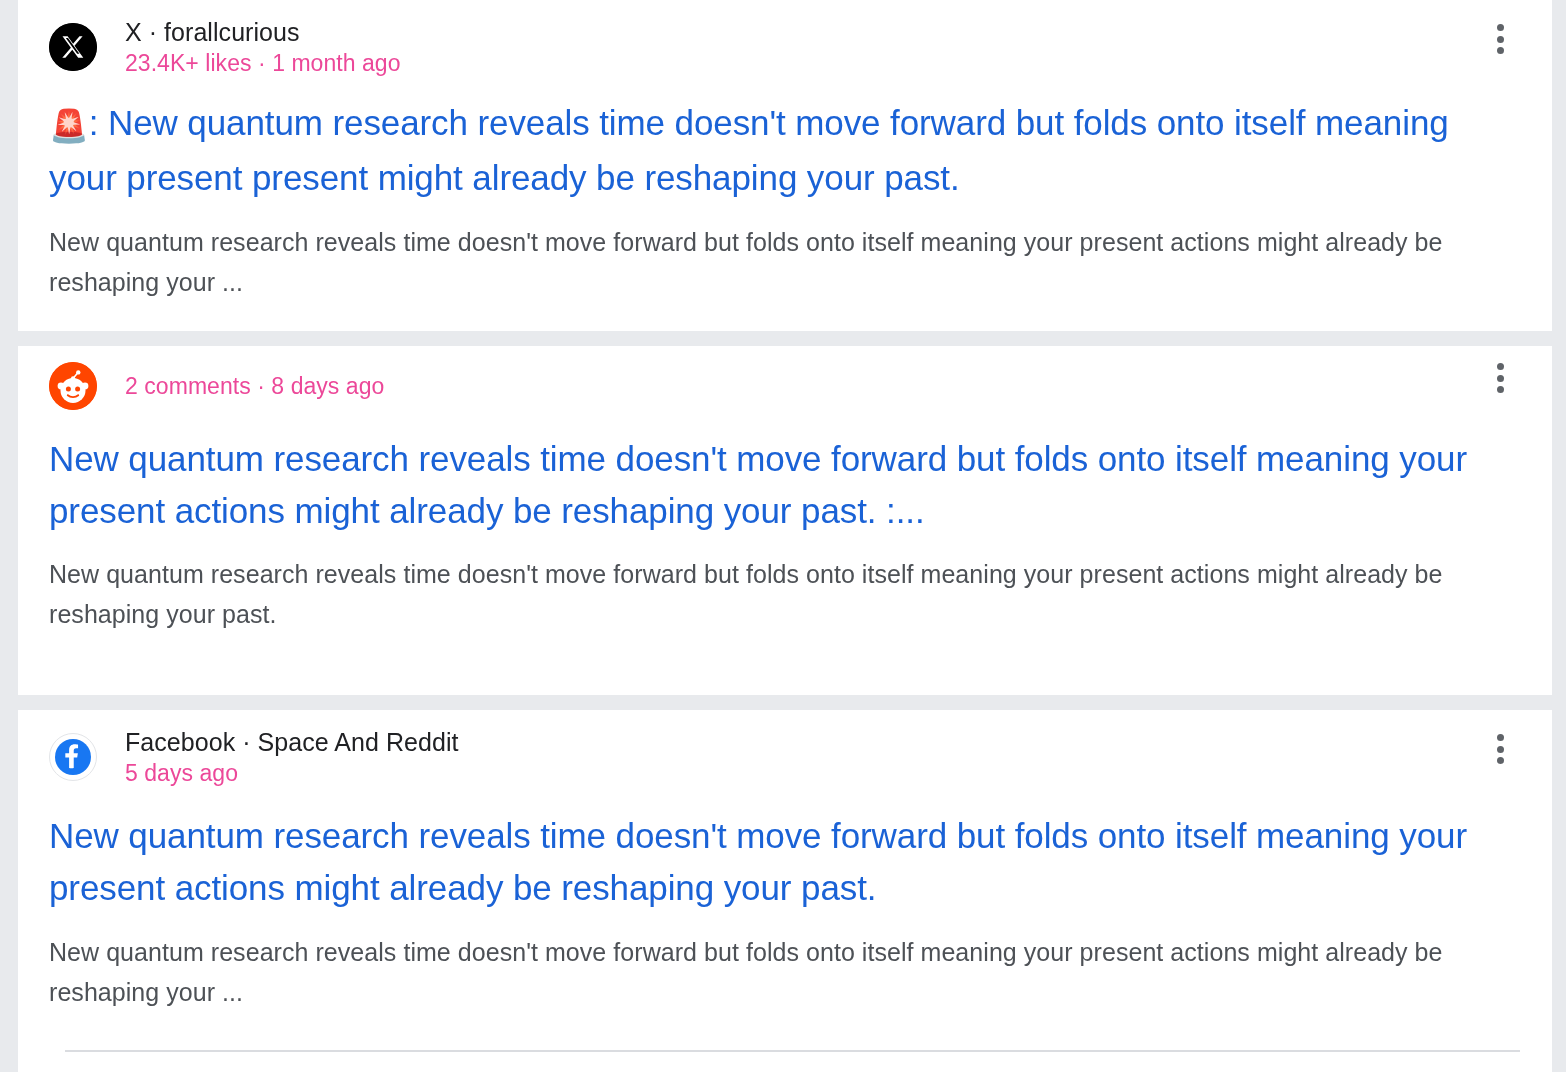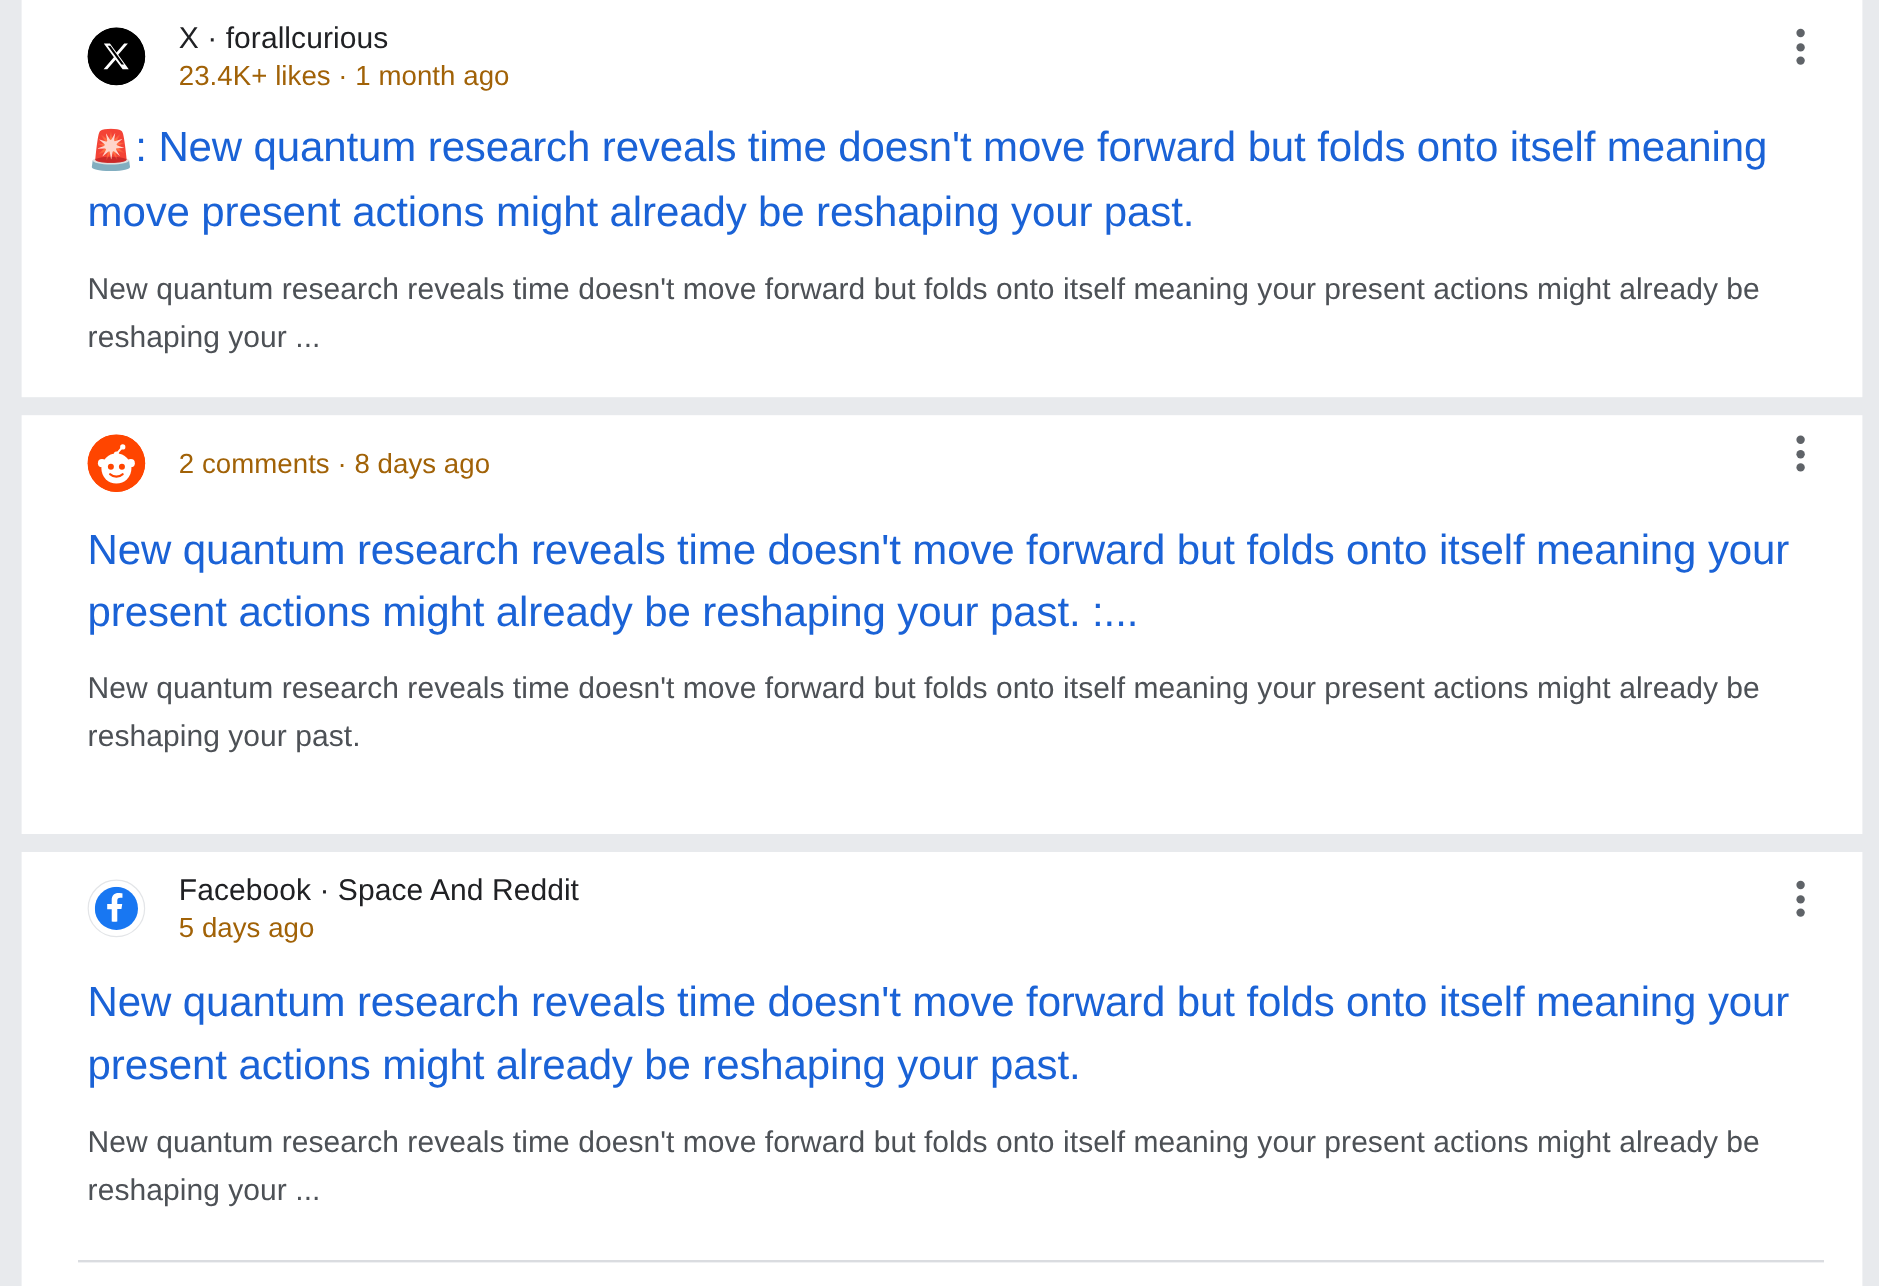--- a/index.html
+++ b/index.html
@@ -22,21 +22,20 @@
     background: #e8eaed;
     box-sizing: border-box;
   }
 
   .card {
     position: absolute;
     left: 18px;
     width: 1534px;
     background: #ffffff;
     box-sizing: border-box;
-    padding-left: 24px;
   }
 
   .card-header {
     position: relative;
     display: flex;
     align-items: center;
     padding-left: 31px;
     padding-top: 16px;
   }
 
@@ -84,21 +83,21 @@
     font-size: 25px;
     line-height: 32px;
     color: #202124;
     letter-spacing: 0.05px;
     white-space: nowrap;
   }
 
   .source-meta {
     font-size: 23px;
     line-height: 30px;
-    color: #a16207;
+    color: #ec4899;
     letter-spacing: 0.05px;
     white-space: nowrap;
   }
 
   .kebab {
     position: absolute;
     right: 37px;
     top: 50%;
     transform: translateY(-50%);
     width: 30px;
@@ -185,21 +184,21 @@
         <div class="source-meta">23.4K+ likes · 1 month ago</div>
       </div>
 
       <div class="kebab">
         <i></i>
         <i></i>
         <i></i>
       </div>
     </div>
 
-    <h3 class="card-title"><span class="title-emoji">🚨</span><span>: New quantum research reveals time doesn't move forward but folds onto itself meaning move present actions might already be reshaping your past.</span></h3>
+    <h3 class="card-title"><span class="title-emoji">🚨</span><span>: New quantum research reveals time doesn't move forward but folds onto itself meaning your present present might already be reshaping your past.</span></h3>
 
     <p class="card-snippet">New quantum research reveals time doesn't move forward but folds onto itself meaning your present actions might already be reshaping your ...</p>
   </div>
 
   <div class="card" id="card-reddit">
     <div class="card-header">
 
       <span class="avatar avatar-reddit">
         <svg width="48" height="48" viewBox="0 0 48 48" aria-hidden="true">
           <circle cx="24" cy="24" r="24" fill="#ff4500"></circle>

